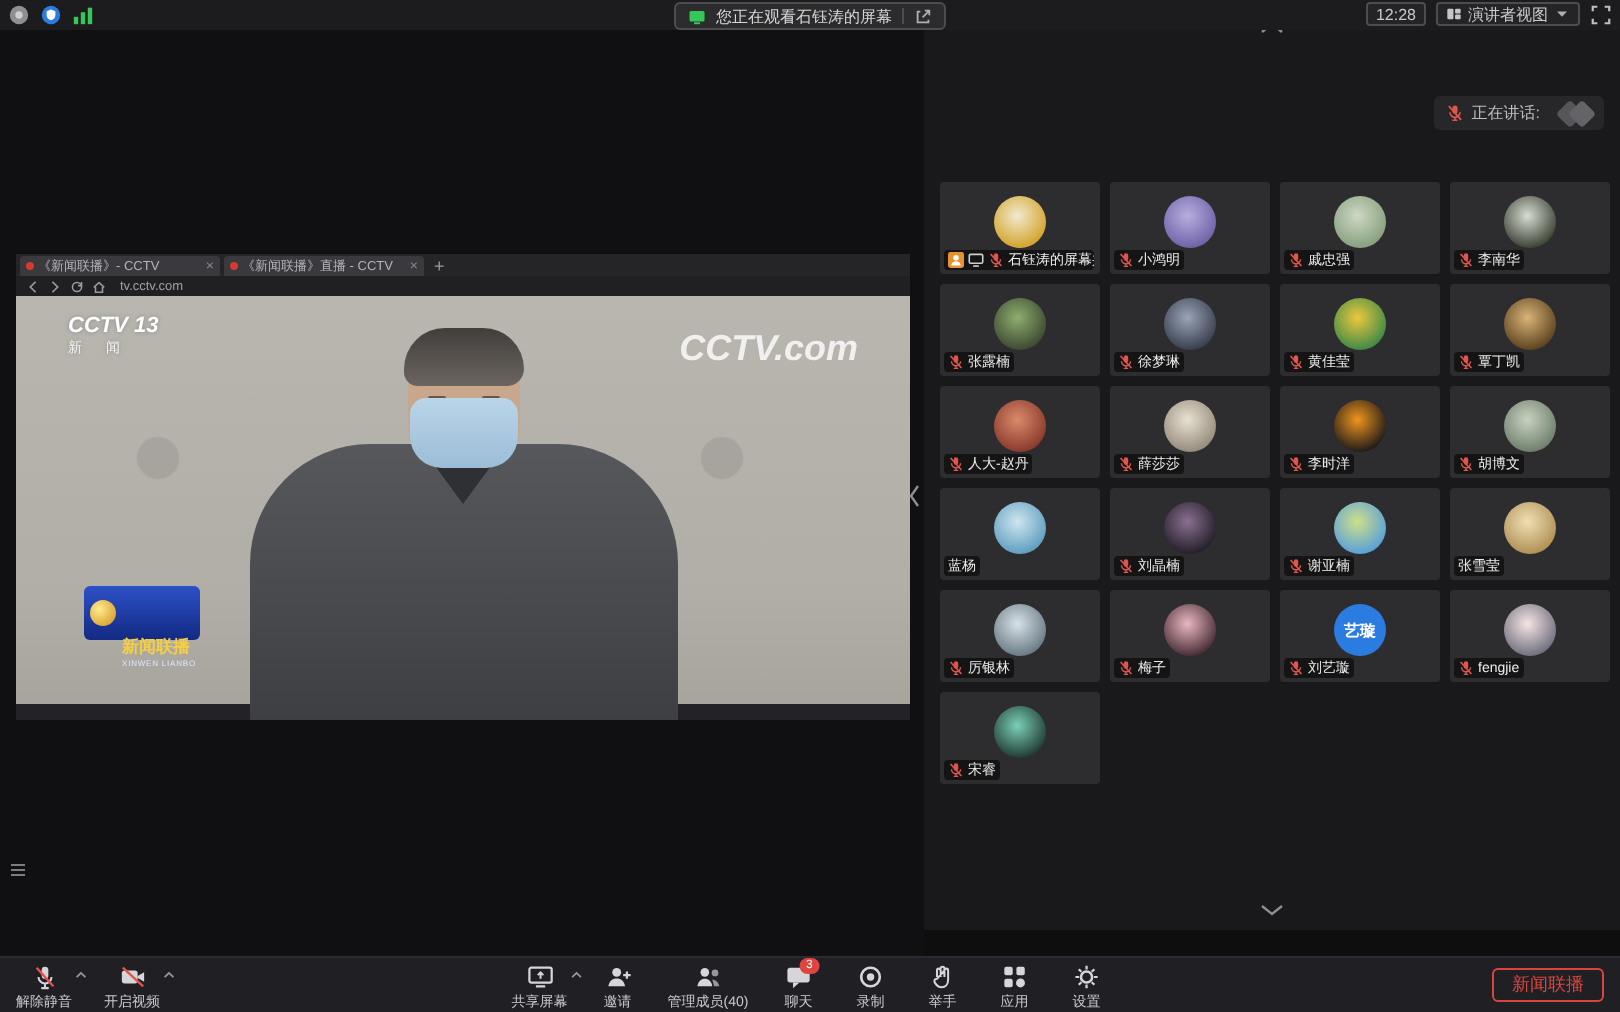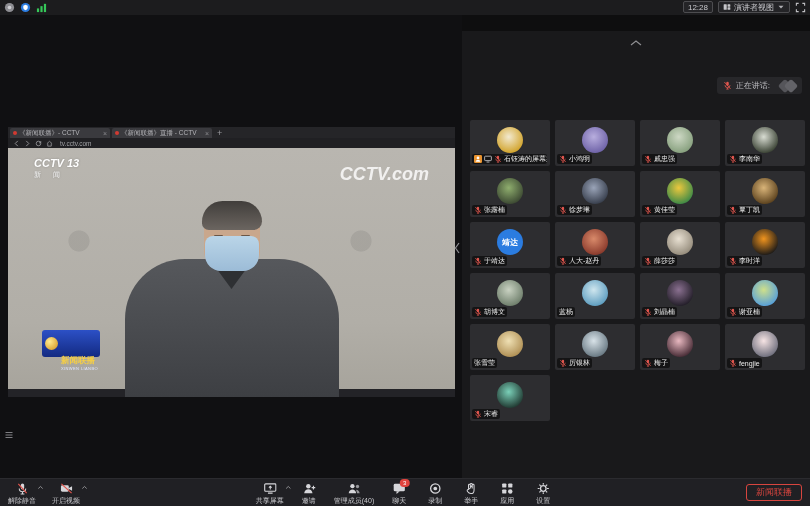--- a/index.html
+++ b/index.html
@@ -22,42 +22,42 @@
   .share-area{position:absolute;left:0;top:15px;width:462px;height:463px;background:#101012;}
   .tabstrip{position:absolute;left:8px;top:112px;width:447px;height:11px;background:#252528;display:flex;align-items:flex-end;padding-left:2px;box-sizing:border-box;}
   .tab{width:100px;height:10px;background:#3a3a3e;border-radius:2px 2px 0 0;display:flex;align-items:center;gap:2px;padding:0 3px;margin-right:2px;font-size:6.5px;color:#b6b6ba;overflow:hidden;white-space:nowrap;box-sizing:border-box;}
   .tab .dot{width:4px;height:4px;border-radius:50%;background:#d23a32;flex:none;}
   .tab .x{margin-left:auto;color:#8a8a8e;font-size:7px;}
   .newtab{color:#9a9a9e;font-size:9px;margin-left:3px;line-height:10px;}
   .addrbar{position:absolute;left:8px;top:123px;width:447px;height:10px;background:#202023;display:flex;align-items:center;gap:4px;padding:0 5px;box-sizing:border-box;}
   .addrbar .nav{width:7px;height:7px;flex:none;}
   .url{font-size:6.5px;color:#9fa0a4;margin-left:3px;}
 
-  .video{position:absolute;left:8px;top:133px;width:447px;height:249px;background:linear-gradient(180deg,#b9b6b0 0%,#b1aea7 70%,#a6a39b 100%);overflow:hidden;}
+  .video{position:absolute;left:8px;top:133px;width:447px;height:212px;background:linear-gradient(180deg,#b9b6b0 0%,#b1aea7 70%,#a6a39b 100%);overflow:hidden;}
   .wall-mark{position:absolute;width:26px;height:26px;opacity:.10;background:radial-gradient(circle,#2a2a2a 0%,#2a2a2a 55%,transparent 60%);}
   .desk{position:absolute;left:0;right:0;bottom:0;height:8px;background:#232327;}
   .jacket{position:absolute;left:50%;bottom:0;transform:translateX(-50%);width:214px;height:138px;background:linear-gradient(#56585c,#3d3f43);border-radius:60px 60px 0 0;}
   .jacket:before{content:"";position:absolute;left:50%;top:0;transform:translateX(-50%);width:44px;height:30px;background:#2e3033;clip-path:polygon(0 0,100% 0,50% 100%);}
   .head{position:absolute;left:50%;bottom:126px;transform:translateX(-50%);width:56px;height:68px;background:#c9a78c;border-radius:24px 24px 20px 20px;}
   .hair{position:absolute;top:-2px;left:-2px;right:-2px;height:29px;background:linear-gradient(#413e3b,#6b6560);border-radius:24px 24px 10px 8px;}
   .eye{position:absolute;top:32px;width:9px;height:2px;background:#6b5646;border-radius:1px;}
   .eye.l{left:10px}.eye.r{right:10px}
   .mask{position:absolute;left:1px;right:1px;bottom:0;height:35px;background:linear-gradient(#bad5e8,#9cbcd7);border-radius:8px 8px 16px 16px;}
   .cctv-logo{position:absolute;left:26px;top:10px;color:#fff;font-style:italic;font-weight:bold;font-size:11px;text-shadow:0 0 2px rgba(60,60,60,.35);line-height:1;}
   .cctv-logo .sub{font-size:7px;font-style:normal;font-weight:normal;letter-spacing:5px;margin-top:2px;color:#f4f4f4;}
   .watermark{position:absolute;right:26px;top:16px;color:rgba(255,255,255,.8);font-weight:bold;font-style:italic;font-size:18px;}
   .badge{position:absolute;left:34px;bottom:40px;width:58px;height:27px;background:linear-gradient(#2c50c6,#132a82);border-radius:3px;display:flex;align-items:center;gap:3px;padding:2px 3px;box-sizing:border-box;}
   .badge .globe{width:13px;height:13px;border-radius:50%;background:radial-gradient(circle at 35% 35%,#ffeb8f,#cf8f18);flex:none;}
   .badge .t1{font-size:8.5px;font-weight:bold;color:#f5ce45;line-height:1.1;white-space:nowrap;margin-top:40px;}
   .badge .t2{font-size:4px;color:#dfe6ff;letter-spacing:.4px;white-space:nowrap;}
   .sidebar-toggle{position:absolute;left:4px;top:415px;width:10px;height:10px;}
   .collapse{position:absolute;right:1px;top:226px;width:8px;height:14px;}
 
   
-  .panel{position:absolute;left:462px;top:31px;width:348px;height:463px;background:#19191b;}
+  .panel{position:absolute;left:462px;top:2px;width:348px;height:463px;background:#19191b;}
   .chev{position:absolute;left:50%;transform:translateX(-50%);width:14px;height:8px;}
   .chev.up{top:8px;} .chev.down{bottom:6px;}
   .speaking{position:absolute;right:8px;top:46px;height:17px;background:#27272a;border-radius:3px;display:flex;align-items:center;gap:4px;padding:0 6px;font-size:8px;color:#bcbcc0;}
   .speaking .ic{width:9px;height:9px;}
   .speaking .avs{display:flex;margin-left:10px;}
   .speaking .avs i{width:10px;height:10px;border-radius:2px;background:#55555a;margin-left:-4px;transform:rotate(45deg);}
   .speaking .avs i:last-child{background:#636368;}
   .grid{position:absolute;left:8px;top:89px;display:grid;grid-template-columns:repeat(4,80px);grid-auto-rows:46px;gap:5px;}
   .tile{position:relative;background:#2d2d30;border-radius:2px;}
   .avatar{position:absolute;left:50%;top:7px;transform:translateX(-50%);width:26px;height:26px;border-radius:50%;display:flex;align-items:center;justify-content:center;font-size:8px;font-weight:bold;color:#fff;overflow:hidden;}
@@ -92,20 +92,35 @@
           <svg viewBox="0 0 12 12">
             <circle cx="6" cy="6" r="5" fill="#2b7ce0"></circle>
             <path d="M6 3l2.4 1v2c0 1.5-1 2.5-2.4 2.9C4.6 8.5 3.6 7.5 3.6 6V4z" fill="#fff"></path>
           </svg>
         </span>
       <span class="ic">
           <svg viewBox="0 0 12 12">
             <rect x="1" y="7" width="2.4" height="4" fill="#35c759"></rect>
             <rect x="4.8" y="4.5" width="2.4" height="6.5" fill="#35c759"></rect>
             <rect x="8.6" y="2" width="2.4" height="9" fill="#35c759"></rect>
+          </svg>
+        </span>
+    </div>
+    <div class="share-pill">
+      <span class="ic">
+          <svg viewBox="0 0 12 12">
+            <rect x="1" y="2" width="10" height="7" rx="1" fill="#34c759"></rect>
+            <rect x="4" y="9.5" width="4" height="1.3" fill="#34c759"></rect>
+          </svg>
+        </span>
+      <span>您正在观看石钰涛的屏幕</span>
+      <span class="pill-div"></span>
+      <span class="ic">
+          <svg viewBox="0 0 10 10">
+            <path d="M6 1.5h2.5V4M8.5 1.5L4.8 5.2M3.5 2H2v6h6V6.5" stroke="#b0b0b4" stroke-width="1" fill="none"></path>
           </svg>
         </span>
     </div>
     <div class="topbar-right">
       <span class="chip">
           <span>12:28</span>
         </span>
       <span class="chip">
         <span class="ic">
             <svg viewBox="0 0 12 12">
@@ -338,33 +353,20 @@
               <svg viewBox="0 0 10 10">
                 <rect x="3.6" y=".8" width="2.8" height="4.6" rx="1.4" fill="#e0564e"></rect>
                 <path d="M2.2 4.6a2.8 2.8 0 005.6 0M5 7.4V9M3.6 9h2.8" stroke="#e0564e" stroke-width=".9" fill="none"></path>
                 <path d="M1.6 1.2l6.8 7.6" stroke="#e0564e" stroke-width="1"></path>
               </svg>
             </span>
             <span>覃丁凯</span>
           </div>
         </div>
         <div class="tile">
-          <div class="avatar" style="background: rgb(43, 124, 224);">靖达</div>
-          <div class="nameplate">
-            <span class="np-ic">
-              <svg viewBox="0 0 10 10">
-                <rect x="3.6" y=".8" width="2.8" height="4.6" rx="1.4" fill="#e0564e"></rect>
-                <path d="M2.2 4.6a2.8 2.8 0 005.6 0M5 7.4V9M3.6 9h2.8" stroke="#e0564e" stroke-width=".9" fill="none"></path>
-                <path d="M1.6 1.2l6.8 7.6" stroke="#e0564e" stroke-width="1"></path>
-              </svg>
-            </span>
-            <span>于靖达</span>
-          </div>
-        </div>
-        <div class="tile">
           <div class="avatar" style="background: radial-gradient(circle at 45% 38%, rgb(217, 138, 106), rgb(138, 58, 44) 75%);"></div>
           <div class="nameplate">
             <span class="np-ic">
               <svg viewBox="0 0 10 10">
                 <rect x="3.6" y=".8" width="2.8" height="4.6" rx="1.4" fill="#e0564e"></rect>
                 <path d="M2.2 4.6a2.8 2.8 0 005.6 0M5 7.4V9M3.6 9h2.8" stroke="#e0564e" stroke-width=".9" fill="none"></path>
                 <path d="M1.6 1.2l6.8 7.6" stroke="#e0564e" stroke-width="1"></path>
               </svg>
             </span>
             <span>人大-赵丹</span>
@@ -464,20 +466,33 @@
           <div class="avatar" style="background: radial-gradient(circle at 45% 38%, rgb(232, 184, 192), rgb(74, 46, 56) 75%);"></div>
           <div class="nameplate">
             <span class="np-ic">
               <svg viewBox="0 0 10 10">
                 <rect x="3.6" y=".8" width="2.8" height="4.6" rx="1.4" fill="#e0564e"></rect>
                 <path d="M2.2 4.6a2.8 2.8 0 005.6 0M5 7.4V9M3.6 9h2.8" stroke="#e0564e" stroke-width=".9" fill="none"></path>
                 <path d="M1.6 1.2l6.8 7.6" stroke="#e0564e" stroke-width="1"></path>
               </svg>
             </span>
             <span>梅子</span>
+          </div>
+        </div>
+        <div class="tile">
+          <div class="avatar" style="background: rgb(43, 124, 224);">艺璇</div>
+          <div class="nameplate">
+            <span class="np-ic">
+              <svg viewBox="0 0 10 10">
+                <rect x="3.6" y=".8" width="2.8" height="4.6" rx="1.4" fill="#e0564e"></rect>
+                <path d="M2.2 4.6a2.8 2.8 0 005.6 0M5 7.4V9M3.6 9h2.8" stroke="#e0564e" stroke-width=".9" fill="none"></path>
+                <path d="M1.6 1.2l6.8 7.6" stroke="#e0564e" stroke-width="1"></path>
+              </svg>
+            </span>
+            <span>刘艺璇</span>
           </div>
         </div>
         <div class="tile">
           <div class="avatar" style="background: radial-gradient(circle at 45% 38%, rgb(246, 228, 228), rgb(112, 112, 126) 75%);"></div>
           <div class="nameplate">
             <span class="np-ic">
               <svg viewBox="0 0 10 10">
                 <rect x="3.6" y=".8" width="2.8" height="4.6" rx="1.4" fill="#e0564e"></rect>
                 <path d="M2.2 4.6a2.8 2.8 0 005.6 0M5 7.4V9M3.6 9h2.8" stroke="#e0564e" stroke-width=".9" fill="none"></path>
                 <path d="M1.6 1.2l6.8 7.6" stroke="#e0564e" stroke-width="1"></path>

